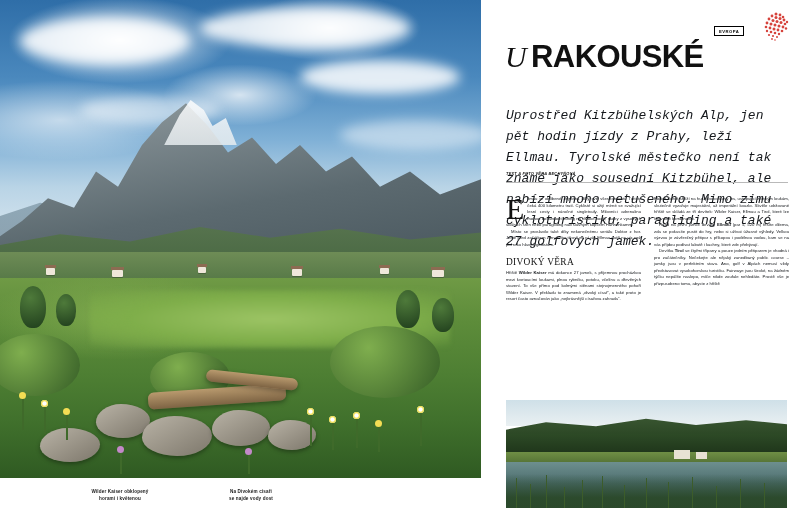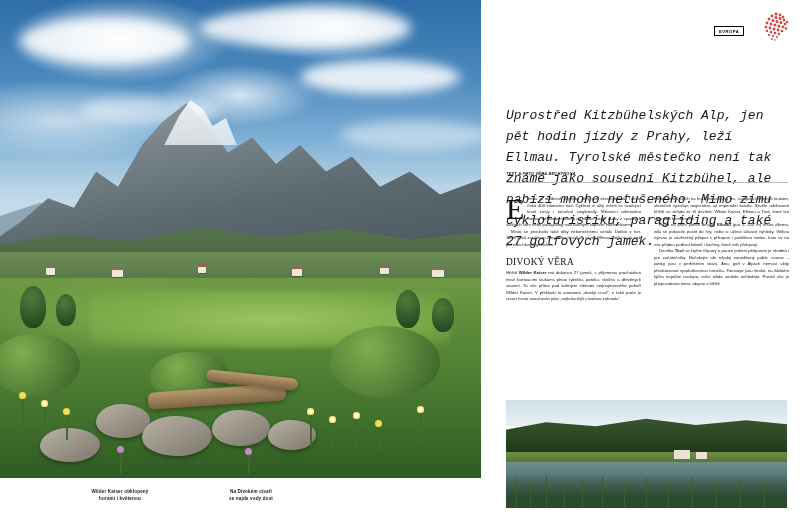--- a/index.html
+++ b/index.html
@@ -254,20 +254,23 @@
           <circle cx="13" cy="25" r="1.1"></circle>
             <circle cx="17" cy="26" r="1.1"></circle>
             <circle cx="21" cy="27" r="1"></circle>
           <circle cx="16" cy="29" r=".9"></circle>
             <circle cx="19" cy="30" r=".8"></circle>
         </g>
       </svg>
     </div>
 
     <div class="headline">
+      <div class="hl-line">
+        <span class="hl-u">U</span><span>RAKOUSKÉ</span>
+      </div>
     </div>
 
     <div class="intro">Uprostřed Kitzbühelských Alp, jen pět hodin jízdy z Prahy, leží Ellmau. Tyrolské městečko není tak známé jako sousední Kitzbühel, ale nabízí mnoho netušeného. Mimo zimu cykloturistiku, paragliding a také 27 golfových jamek.</div>
     <div class="byline">TEXT A FOTO VĚRA BECHYŇOVÁ</div>
     <div class="rule"></div>
 
     <div class="cols">
 
       <div class="col">
         <p class="dropcap-para"><span class="dropcap">E</span><span>llmau je oblíbené zejména díky své všestrannosti. Turisty čeká 400 kilometrů tratí. Cyklisté si užijí mírné se svažující lesní cesty i náročné singletraily. Milovníci adrenalinu mohou dosáhnout rafting na divoké vodě, skoky z vysokých skalních stěn nebo paragliding nad slavným kopcem Hahnenkamm.</span></p>

